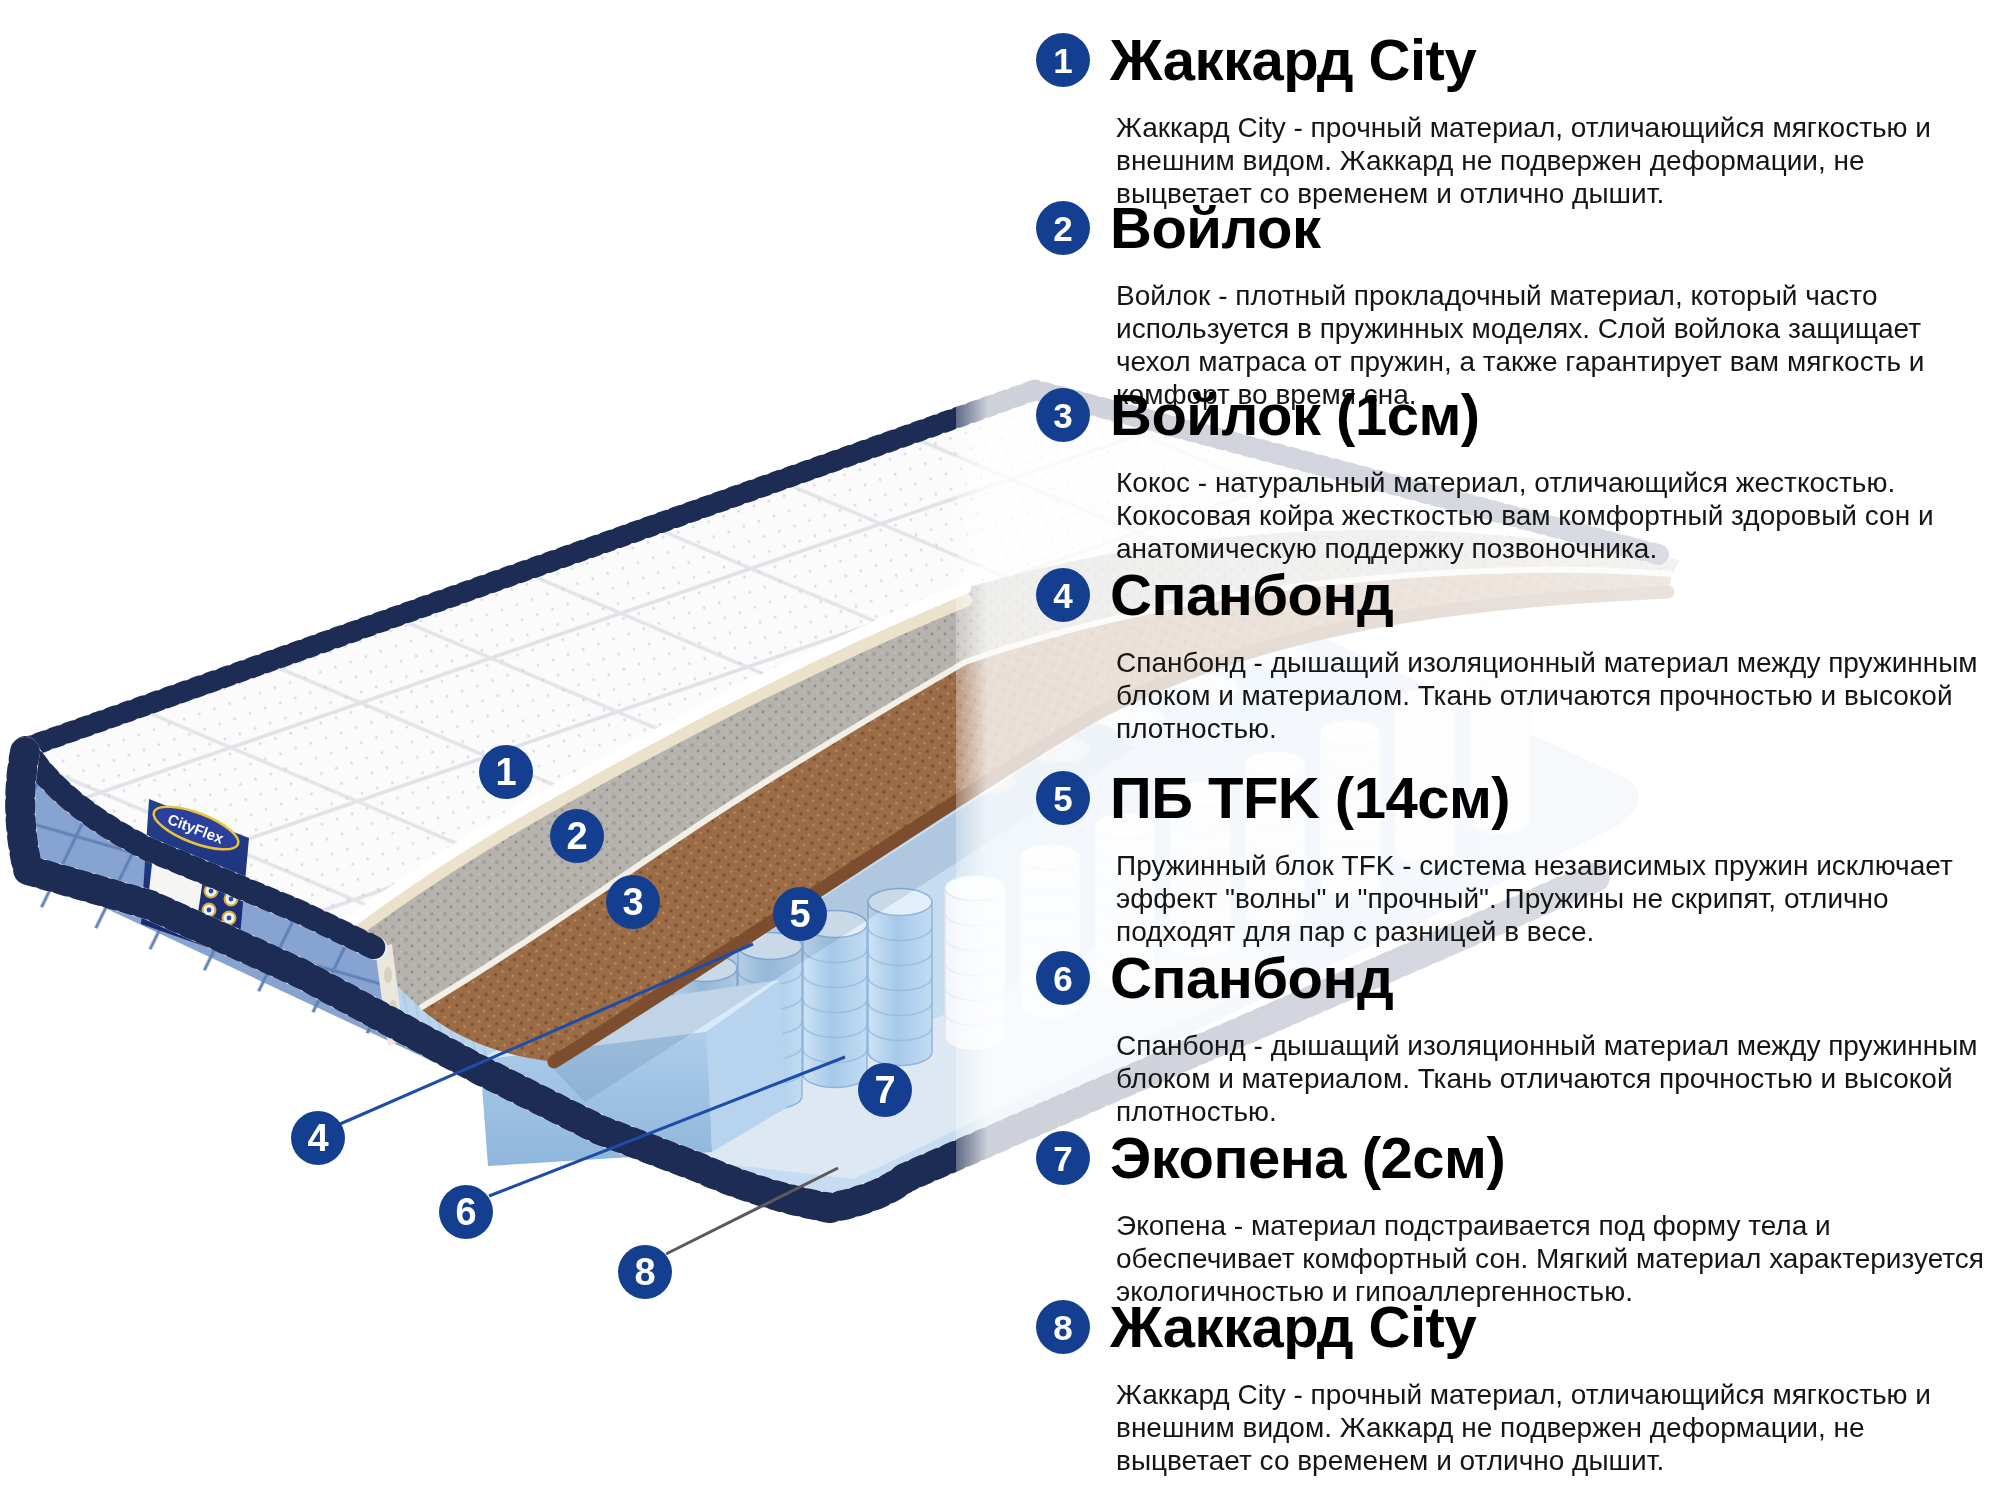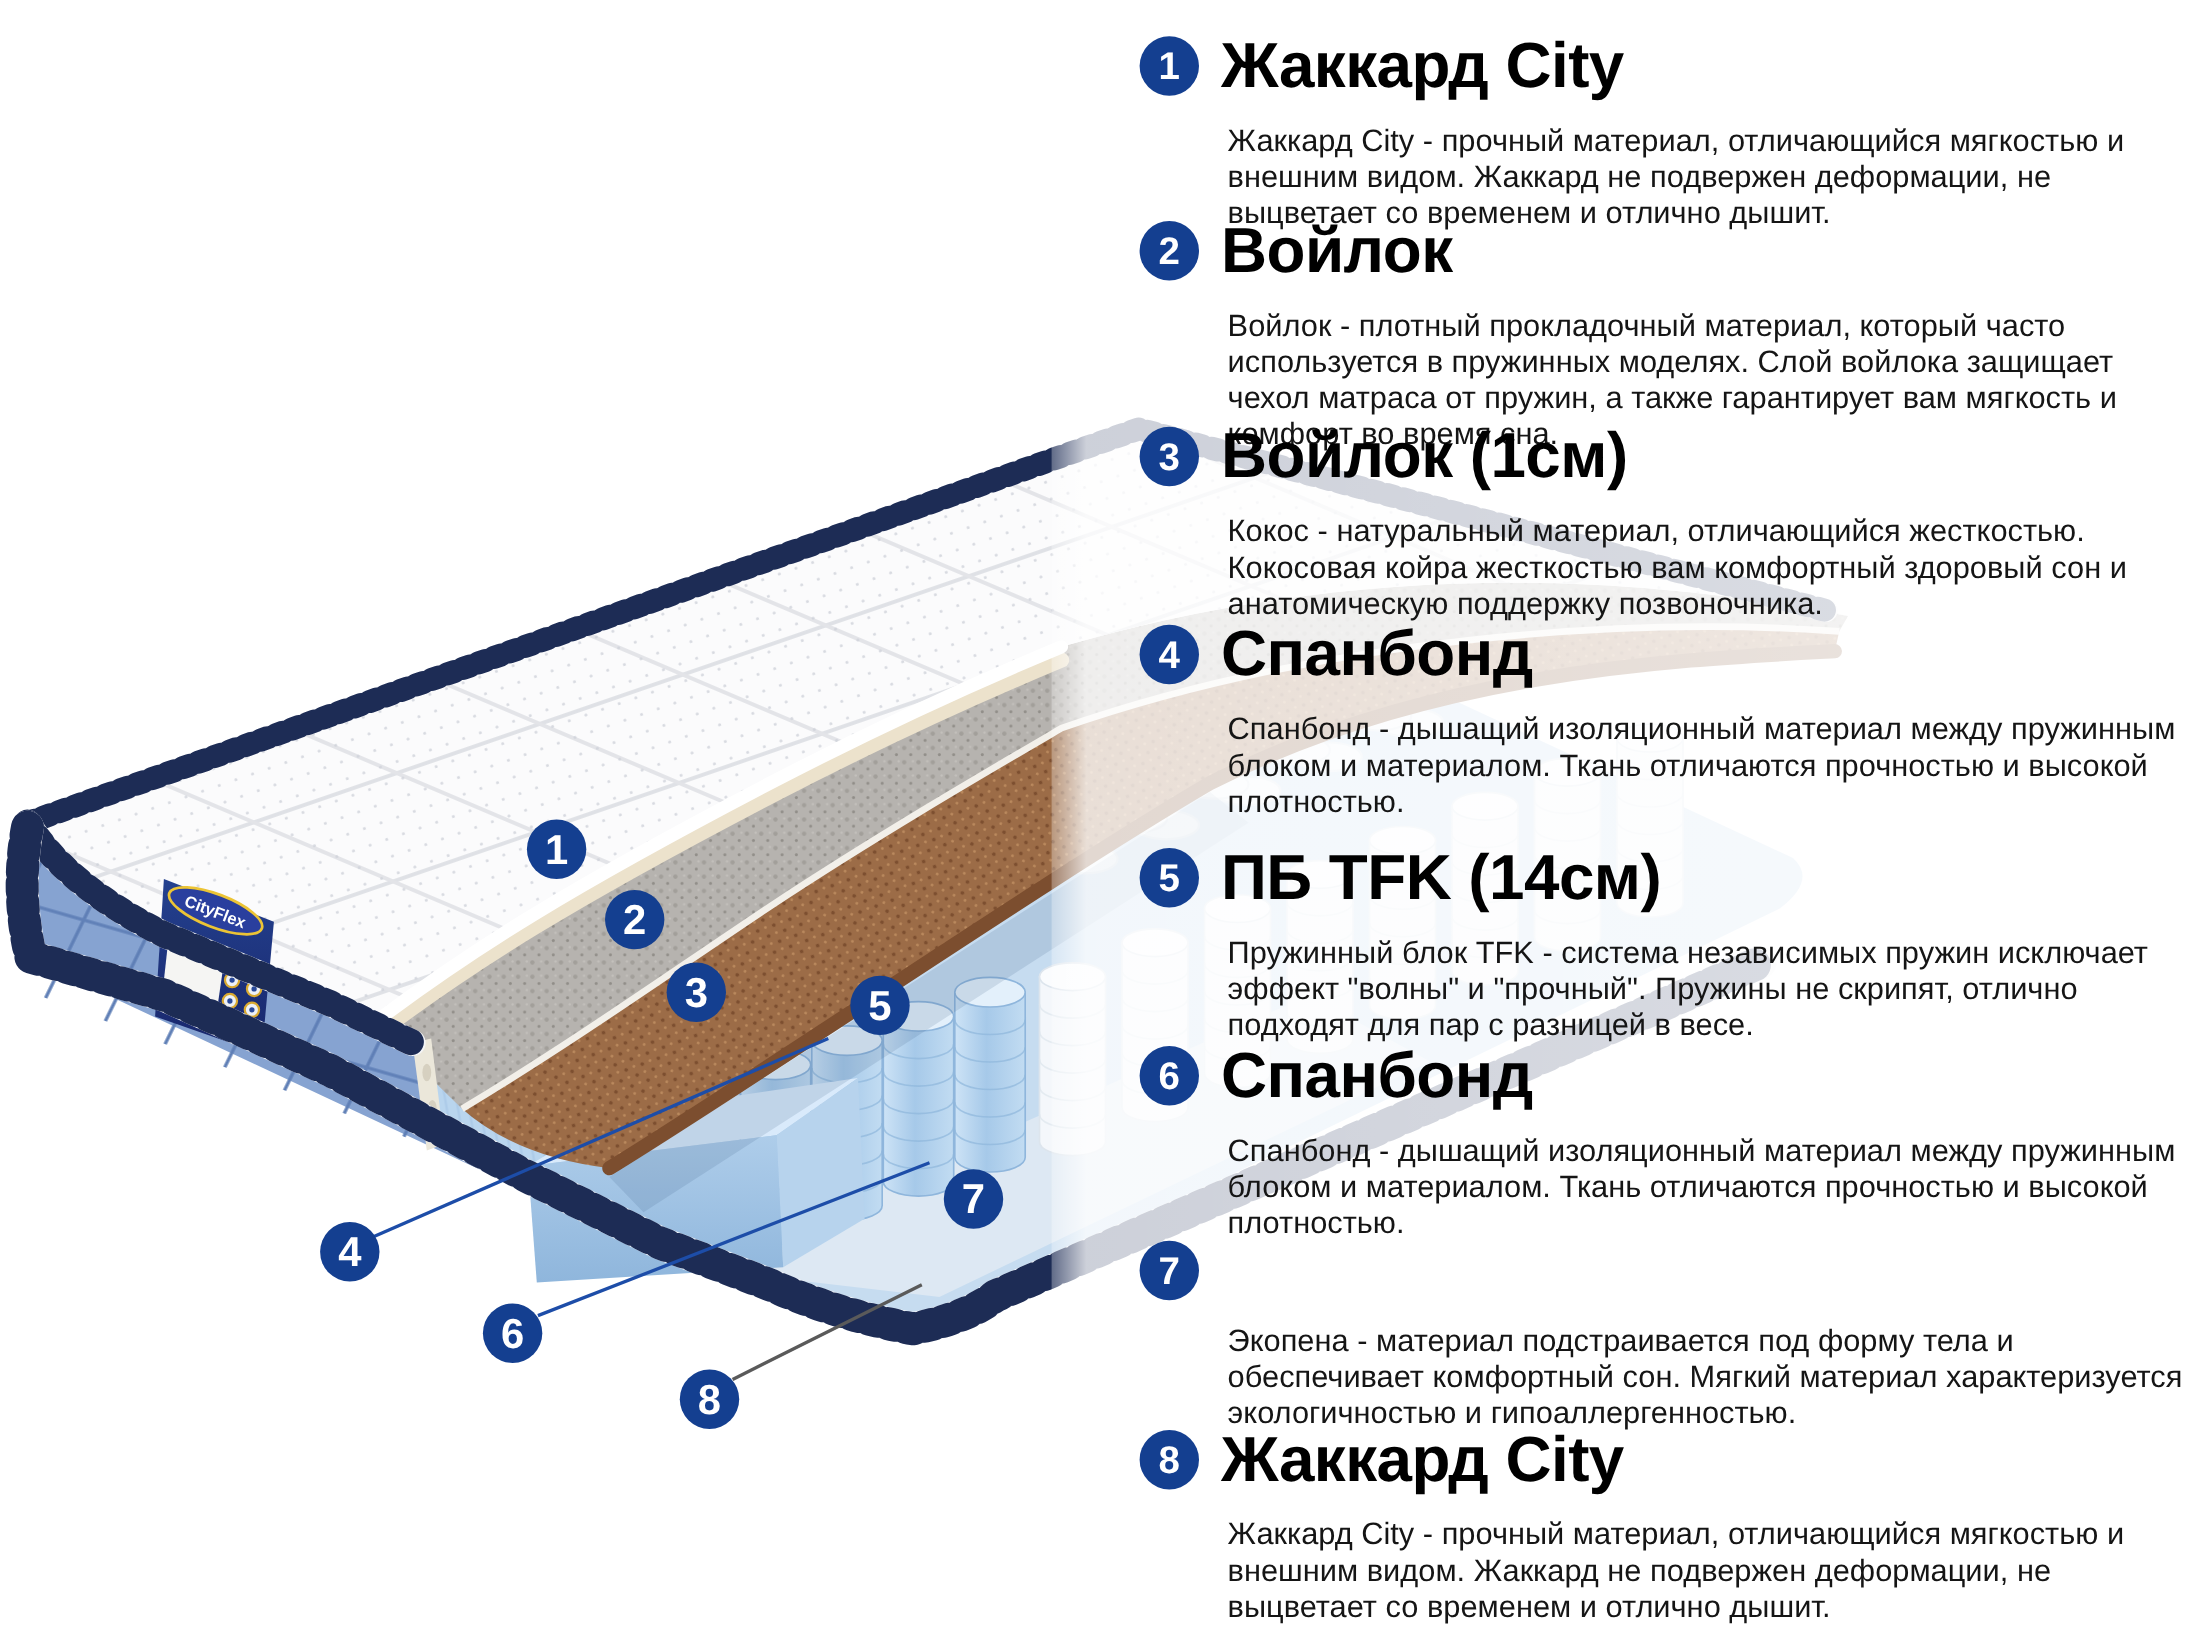--- a/index.html
+++ b/index.html
@@ -369,20 +369,21 @@
       <div class="legend-item" style="top: 948px;">
         <div class="item-head">
           <div class="num-badge" style="background: rgb(20, 63, 144);">6</div>
           <div class="item-title">Спанбонд</div>
         </div>
         <div class="item-body">Спанбонд - дышащий изоляционный материал между пружинным блоком и материалом. Ткань отличаются прочностью и высокой плотностью.</div>
       </div>
       <div class="legend-item" style="top: 1128px;">
         <div class="item-head">
           <div class="num-badge" style="background: rgb(20, 63, 144);">7</div>
+          <div class="item-title">Экопена (2см)</div>
         </div>
         <div class="item-body">Экопена - материал подстраивается под форму тела и обеспечивает комфортный сон. Мягкий материал характеризуется экологичностью и гипоаллергенностью.</div>
       </div>
       <div class="legend-item" style="top: 1297px;">
         <div class="item-head">
           <div class="num-badge" style="background: rgb(20, 63, 144);">8</div>
           <div class="item-title">Жаккард City</div>
         </div>
         <div class="item-body">Жаккард City - прочный материал, отличающийся мягкостью и внешним видом. Жаккард не подвержен деформации, не выцветает со временем и отлично дышит.</div>
       </div>

